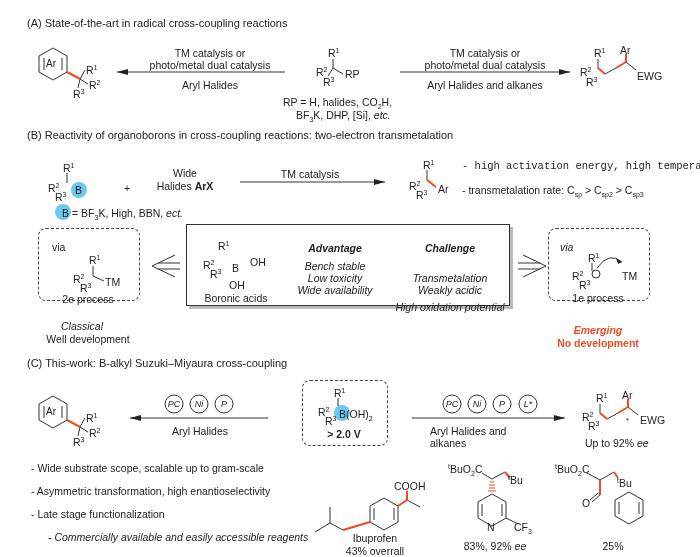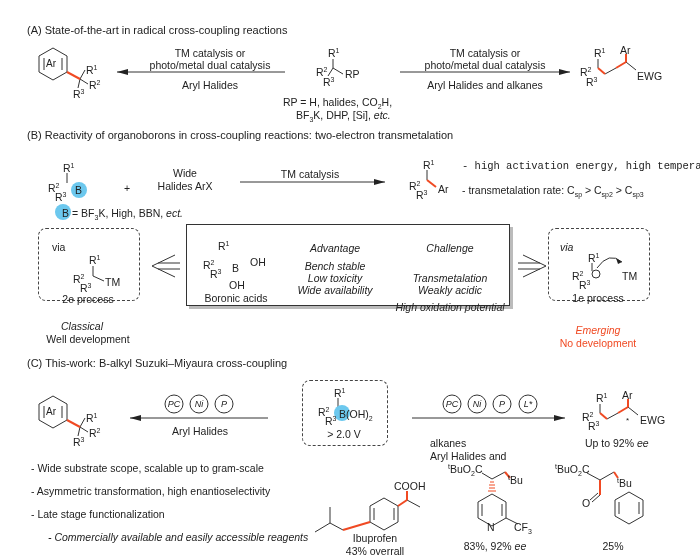--- a/index.html
+++ b/index.html
@@ -2,32 +2,32 @@
 <html><head>
 <meta charset="utf-8">
 <style>
   html, body { margin:0; padding:0; background:#ffffff; }
   body { width:700px; height:557px; position:relative; overflow:hidden;
          font-family:"Liberation Sans", sans-serif; color:#222; }
   .t { position:absolute; white-space:nowrap; font-size:10.5px; line-height:12px; }
   .sec { font-size:11px; }
   .c { text-align:center; }
   .i { font-style:italic; }
-  .b { font-weight:normal; }
+  .b { font-weight:bold; }
   .red { color:#f04a23; }
   sub, sup { font-size:7px; line-height:0; }
   svg { position:absolute; left:0; top:0; }
   .box { position:absolute; border:1px dashed #444; border-radius:8px; }
   .solidbox { position:absolute; border:1px solid #333; box-shadow:3px 3px 0 #bbb; background:#fff; }
   .bcirc { fill:#6cc8ee; }
 </style>
 </head>
 <body>
 
-<div class="t sec" style="left:27px;top:24px;">(A)  State-of-the-art in radical cross-coupling reactions</div>
+<div class="t sec" style="left:27px;top:17px;">(A)  State-of-the-art in radical cross-coupling reactions</div>
 
 <svg width="700" height="557">
   <g stroke="#333" stroke-width="1" fill="none">
 
     <polygon points="53,48 67,56 67,72 53,80 39,72 39,56"></polygon>
     <line x1="62" y1="58" x2="62" y2="70"></line>
     <line x1="44" y1="58" x2="44" y2="70"></line>
     <line x1="80" y1="79" x2="85" y2="70"></line>
     <line x1="80" y1="79" x2="88" y2="84"></line>
     <line x1="80" y1="79" x2="78" y2="88"></line>
@@ -260,21 +260,21 @@
 <div class="t" style="left:334px;top:387px;">R<sup>1</sup></div>
 <div class="t" style="left:318px;top:406px;">R<sup>2</sup></div>
 <div class="t" style="left:325px;top:415px;">R<sup>3</sup></div>
 <div class="t" style="left:339px;top:408px;"><span>B(OH)</span><sub>2</sub></div>
 <div class="t c b" style="left:302px;top:428px;width:84px;">&gt; 2.0 V</div>
 
 <div class="t c i" style="left:442px;top:398px;width:20px;font-size:9px;">PC</div>
 <div class="t c i" style="left:467px;top:398px;width:20px;font-size:9px;">Ni</div>
 <div class="t c i" style="left:492px;top:398px;width:20px;font-size:9px;">P</div>
 <div class="t c i" style="left:518px;top:398px;width:20px;font-size:9px;">L*</div>
-<div class="t" style="left:430px;top:425px;margin-top:25px;">Aryl Halides and</div>
+<div class="t" style="left:430px;top:425px;">Aryl Halides and</div>
 <div class="t" style="left:430px;top:437px;">alkanes</div>
 
 <div class="t" style="left:596px;top:392px;">R<sup>1</sup></div>
 <div class="t" style="left:582px;top:411px;">R<sup>2</sup></div>
 <div class="t" style="left:588px;top:420px;">R<sup>3</sup></div>
 <div class="t" style="left:622px;top:389px;">Ar</div>
 <div class="t" style="left:626px;top:415px;font-size:8px;">*</div>
 <div class="t" style="left:640px;top:414px;">EWG</div>
 <div class="t" style="left:585px;top:437px;"><span>Up to 92% </span><span class="i">ee</span></div>
 

